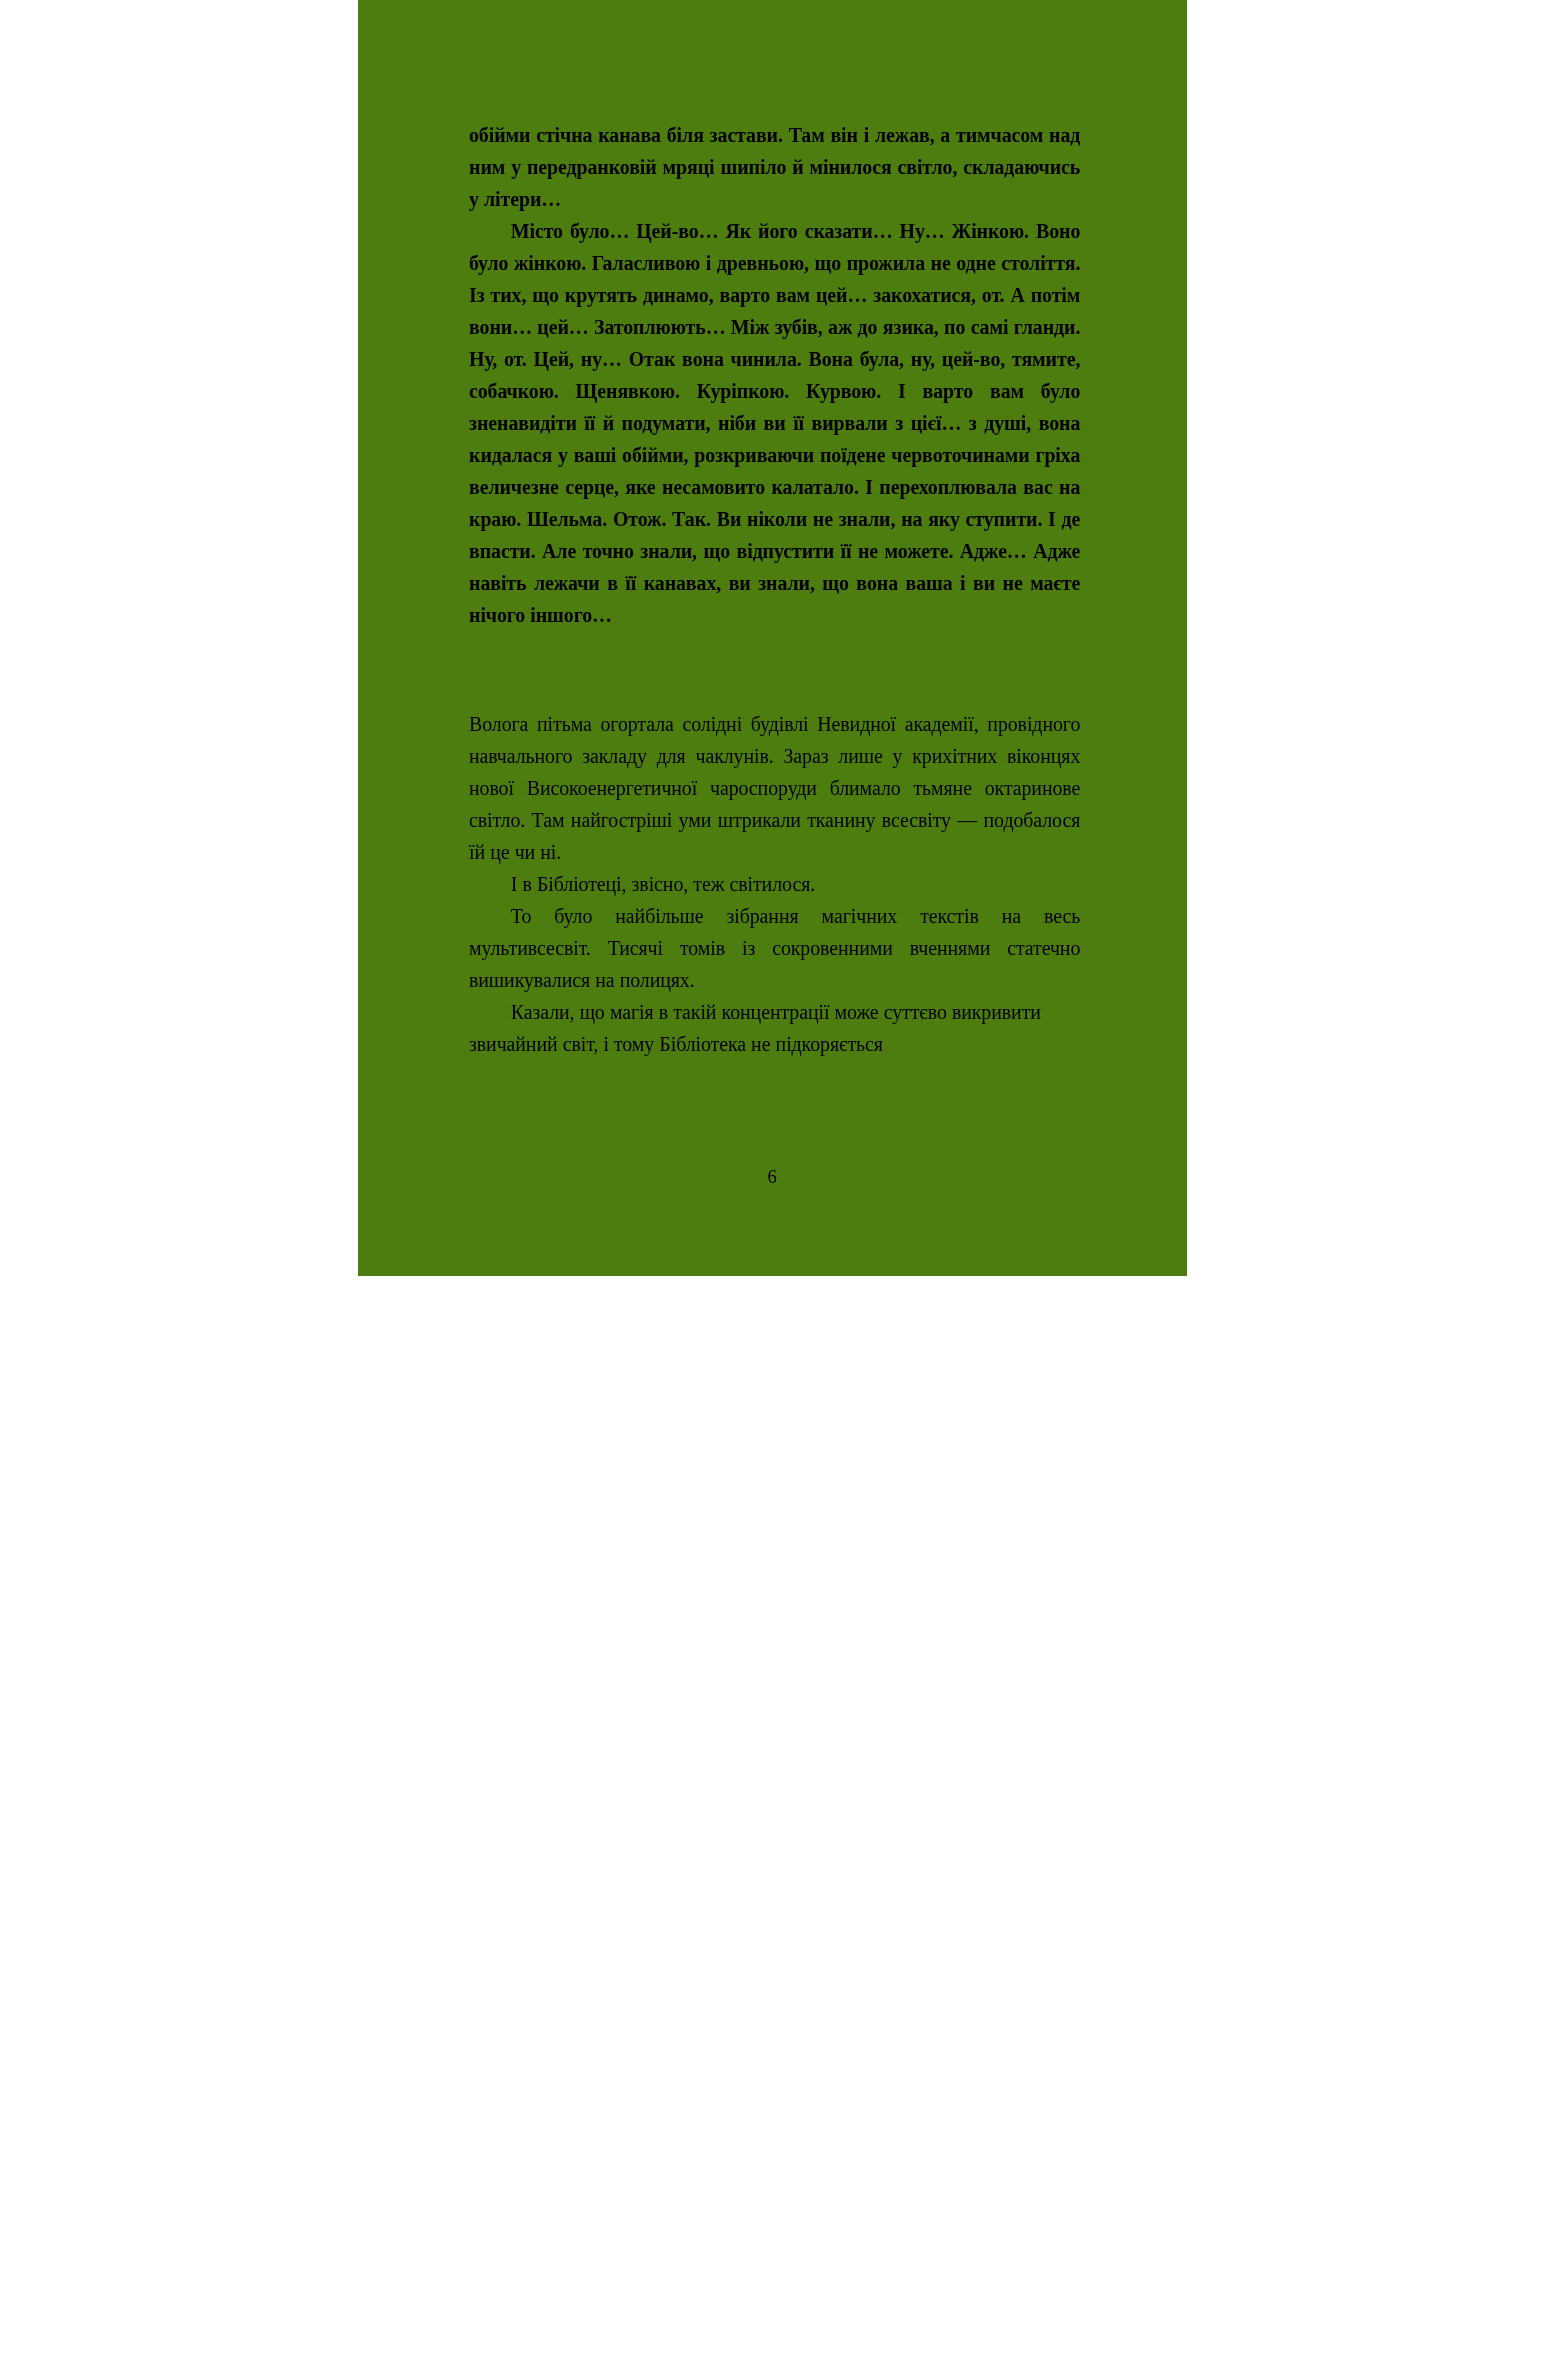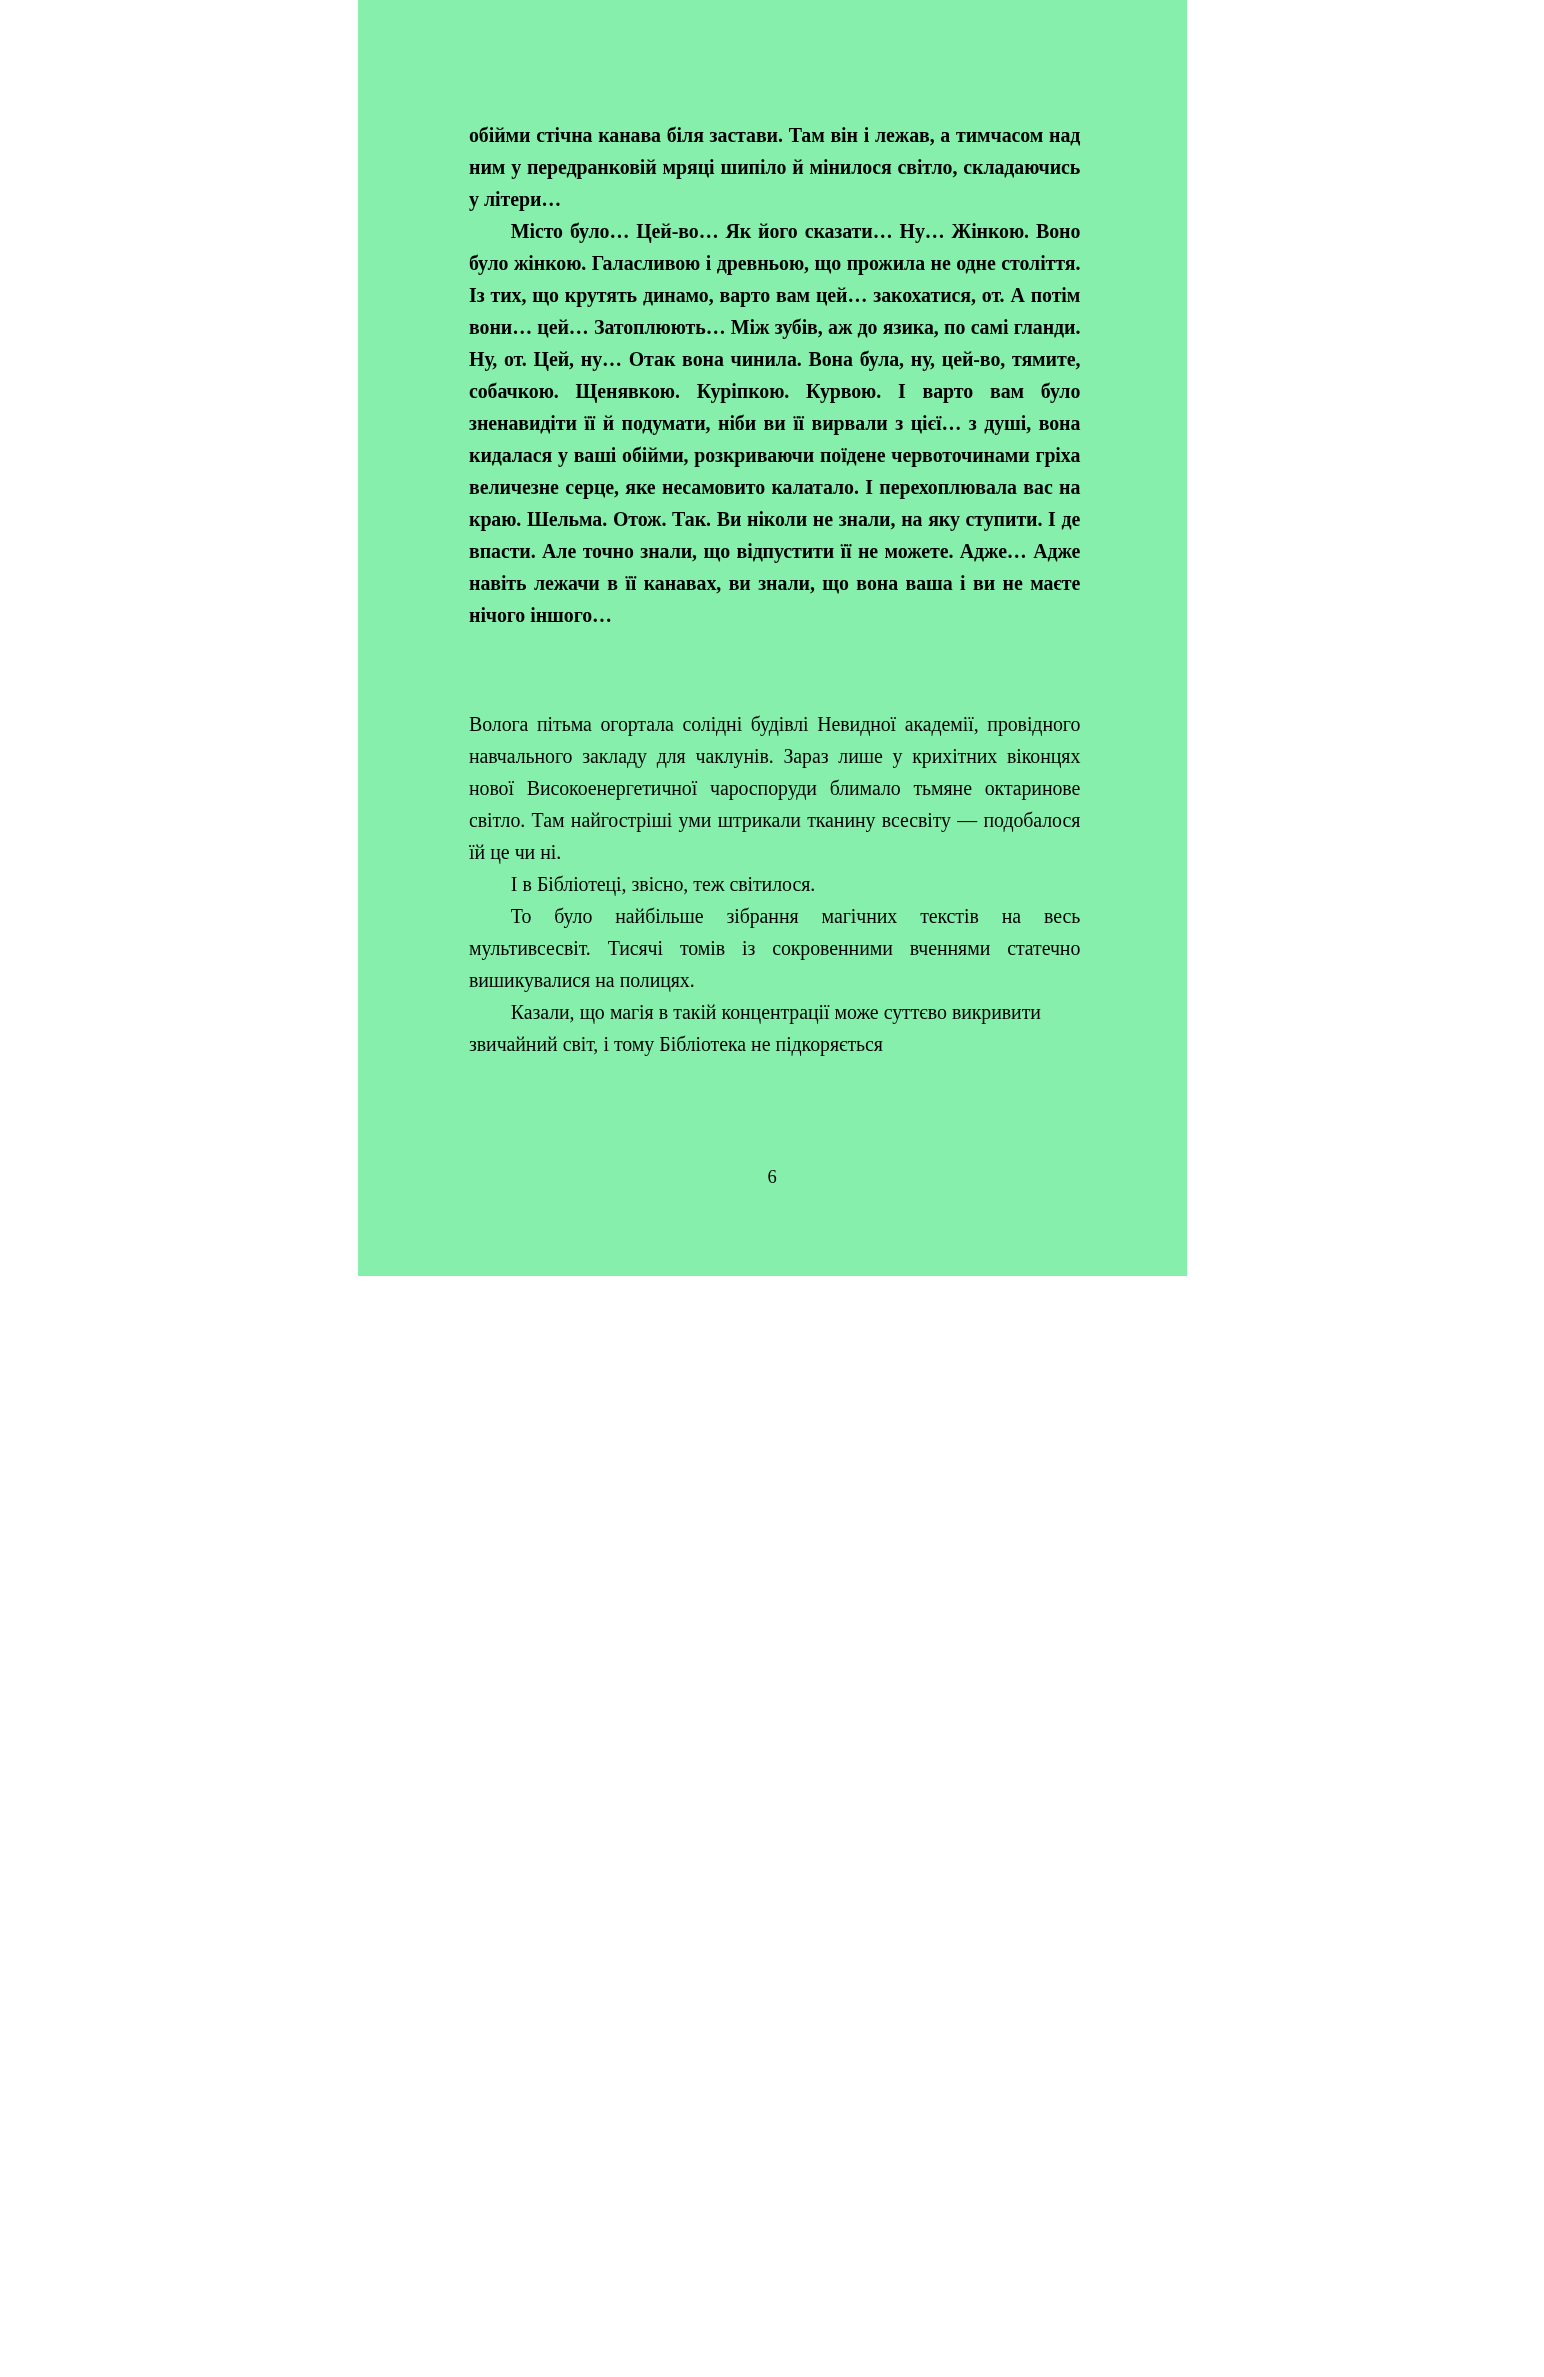--- a/index.html
+++ b/index.html
@@ -9,21 +9,21 @@
   }
   body {
     font-family: "Liberation Serif", "DejaVu Serif", serif;
     color: #000000;
   }
   .page {
     position: relative;
     width: 829px;
     height: 1276px;
     margin: 0 auto;
-    background: #86efac;
+    background: #4d7c0f;
     box-sizing: border-box;
     overflow: hidden;
   }
   .text-column {
     position: absolute;
     left: 111px;
     top: 119px;
     width: 611px;
   }
   .block {

